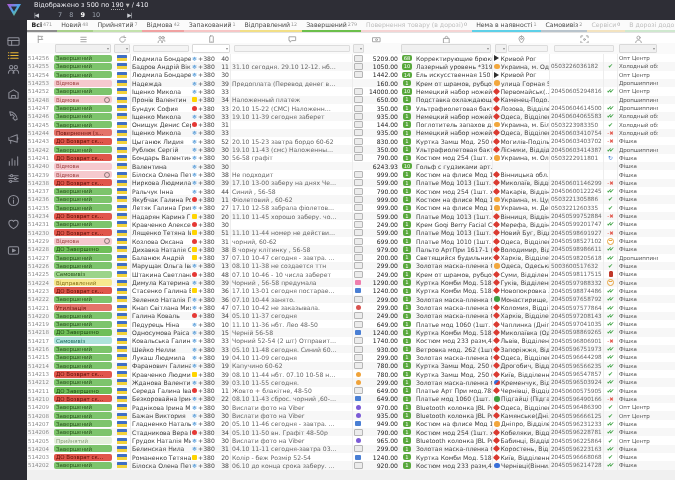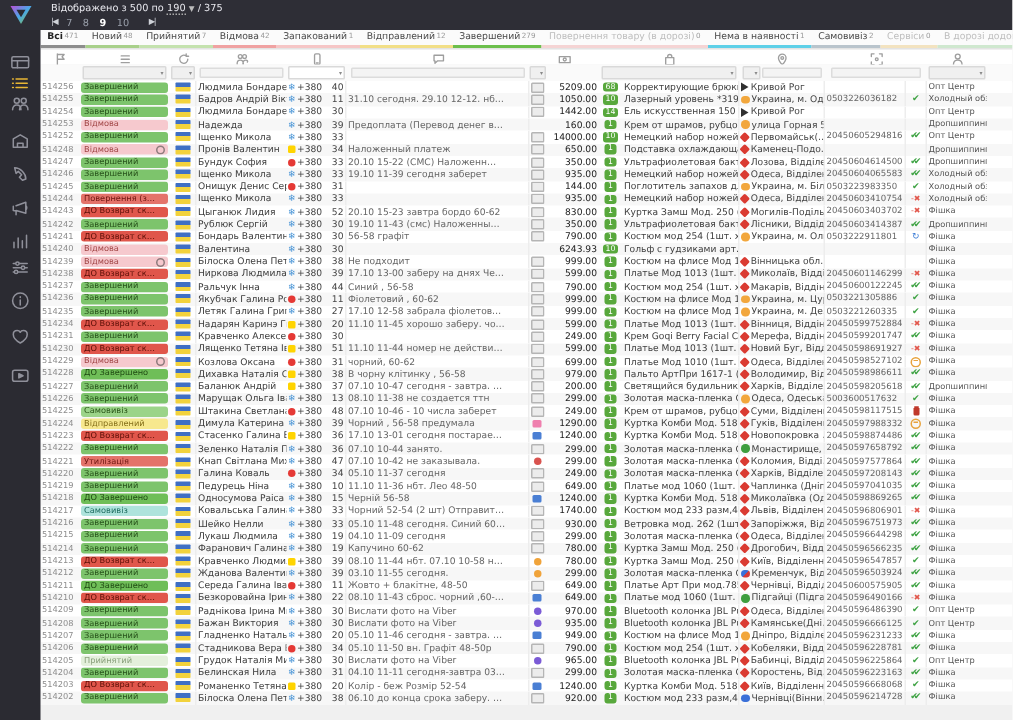--- a/index.html
+++ b/index.html
@@ -4,21 +4,21 @@
 <style>
   html,body{margin:0;padding:0}
   body{width:675px;height:480px;overflow:hidden;background:#f0f0f0;
        font-family:"DejaVu Sans","Liberation Sans",sans-serif;position:relative}
   
   .topbar{position:absolute;left:0;top:0;width:675px;height:20px;background:#2e2e36;z-index:5}
   .logo{position:absolute;left:0;top:0;width:27px;height:20px;display:flex;align-items:center;justify-content:center}
   .shown{position:absolute;left:34px;top:1px;font-size:6.5px;color:#e8e8ee;white-space:nowrap}
   .shown .rng{border-bottom:1px dotted #aaa}
   .shown .car{font-size:5px;color:#bbb}
-  .pager{position:absolute;left:34px;top:10.5px;display:flex;align-items:center;gap:6px;font-size:6.5px;color:#9aa0ab}
+  .pager{position:absolute;left:34px;top:10.5px;display:flex;align-items:center;gap:20px;font-size:6.5px;color:#9aa0ab}
   .pgn{cursor:default}
   .pgn.cur{color:#fff;font-weight:bold}
   .pgarrow{color:#cfd2d8;font-size:5.5px;letter-spacing:-1px}
   
   .sidebar{position:absolute;left:0;top:20px;width:27px;height:460px;background:#2b2b32;z-index:4}
   .sic{position:absolute;left:7px;width:13px;height:13px}
   .sic svg{width:13px;height:13px;fill:none;stroke:#8f909a;stroke-width:1.1;stroke-linecap:round;stroke-linejoin:round}
   .sic.act svg{stroke:#e9b734}
   
   .tabsbar{position:absolute;left:27px;top:20px;width:648px;height:12px;background:#fbfbfb;
@@ -114,21 +114,21 @@
       </linearGradient>
         </defs>
       <path d="M1 1h14L8 13z" fill="url(#lg)"></path>
         <path d="M5 3.5h6l-3 5z" fill="#2b2b32"></path>
     </svg>
   </div>
   <div class="shown">
     <span>Відображено з 500 по</span>
     <span class="rng">190</span>
     <span class="car">▼</span>
-    <span>/ 375</span>
+    <span>/ 410</span>
   </div>
   <div class="pager">
     <span class="pgarrow">|◀</span>
     <span id="pages"><span class="pgn" style="margin-right: 7px;">7</span><span class="pgn" style="margin-right: 7px;">8</span><span class="pgn cur" style="margin-right: 7px;">9</span><span class="pgn" style="margin-right: 7px;">10</span></span>
     <span class="pgarrow">▶|</span>
   </div>
 </div>
 
 <div class="sidebar">
   <div class="sic" style="top:13px"><svg viewBox="0 0 14 14">

